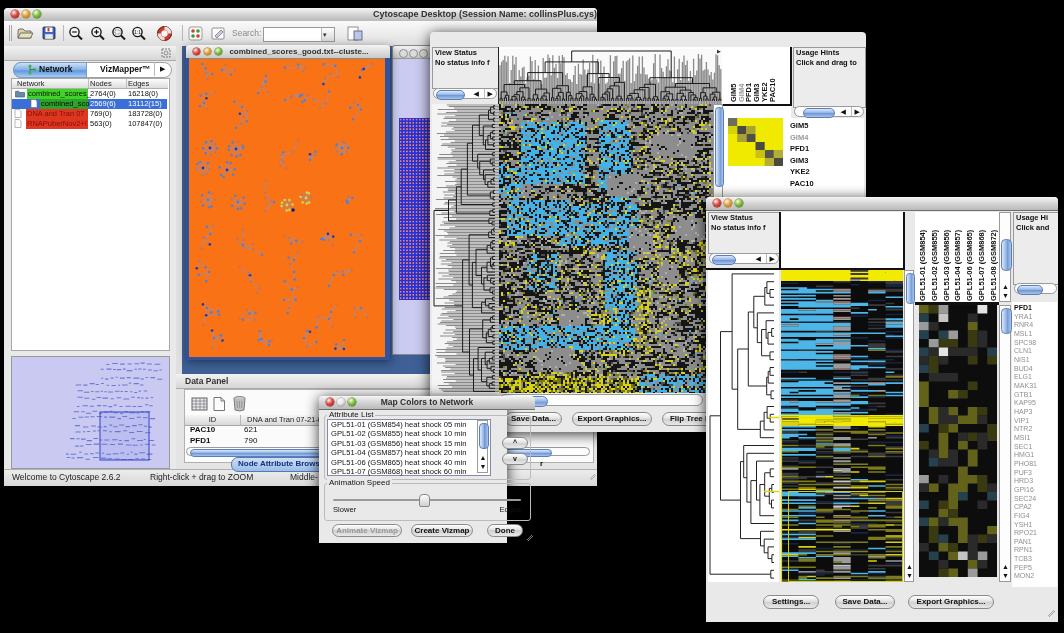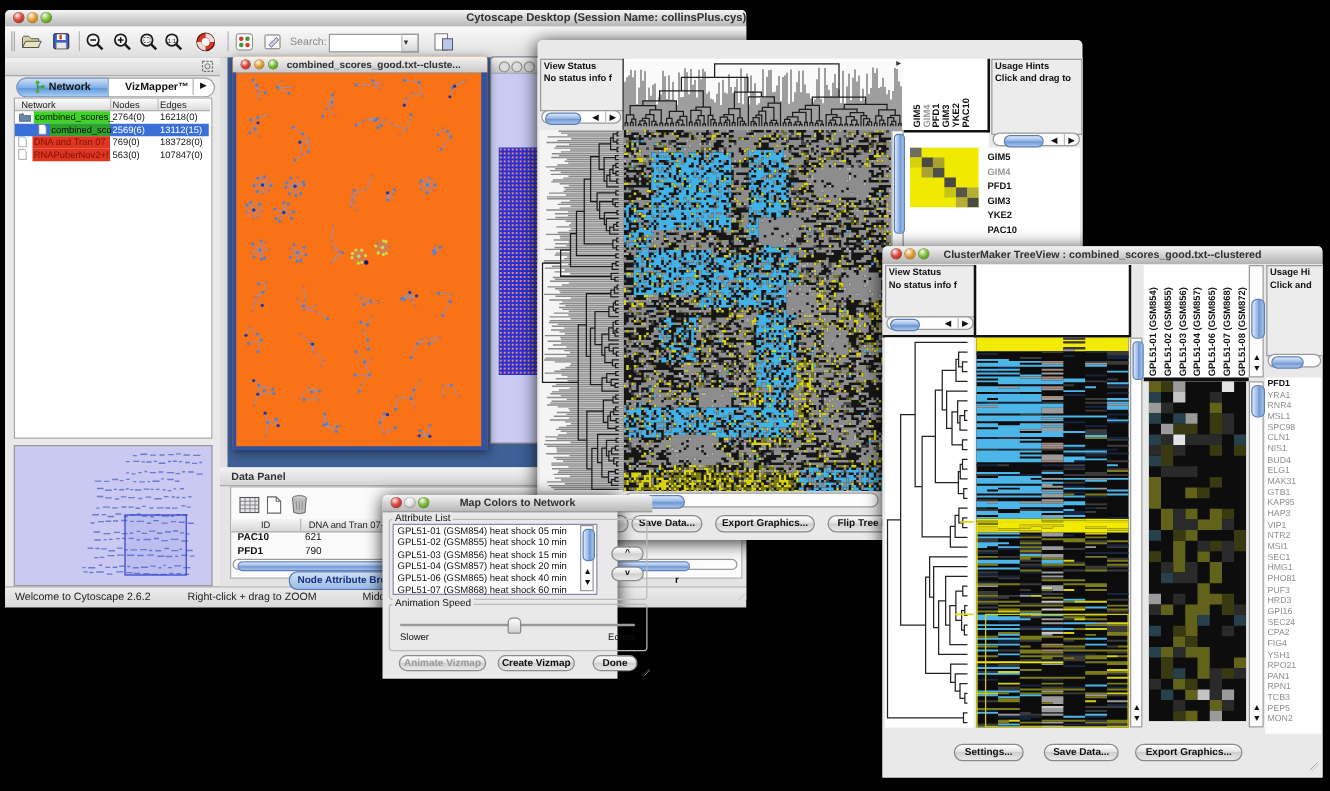--- a/index.html
+++ b/index.html
@@ -545,21 +545,20 @@
     <div style="position:absolute;left:69px;top:362px;width:204px;height:12px;background:#fdfdfd;border:1px solid #9a9a9a;border-radius:6.0px;box-sizing:border-box;">
       <span style="position:absolute;left:2px;top:0.5px;width:44px;height:9px;border-radius:6.0px;background:linear-gradient(#dce9fb,#8fb1e3 50%,#6f97d4 55%,#a8c4ec);border:0.5px solid #5b7fb4;"></span>
     </div>
     <div style="position:absolute;left:17px;top:380px;width:56px;height:14px;border-radius:7.0px;background:linear-gradient(#ffffff,#e2e2e2 45%,#cfcfcf 50%,#e8e8e8);border:1px solid #8a8a8a;box-sizing:border-box;text-align:center;font:bold 8px/12px 'Liberation Sans',sans-serif;color:#111;">Settings...</div>
     <div style="position:absolute;left:75px;top:380px;width:57px;height:14px;border-radius:7.0px;background:linear-gradient(#ffffff,#e2e2e2 45%,#cfcfcf 50%,#e8e8e8);border:1px solid #8a8a8a;box-sizing:border-box;text-align:center;font:bold 8px/12px 'Liberation Sans',sans-serif;color:#111;">Save Data...</div>
     <div style="position:absolute;left:142px;top:380px;width:80px;height:14px;border-radius:7.0px;background:linear-gradient(#ffffff,#e2e2e2 45%,#cfcfcf 50%,#e8e8e8);border:1px solid #8a8a8a;box-sizing:border-box;text-align:center;font:bold 8px/12px 'Liberation Sans',sans-serif;color:#111;">Export Graphics...</div>
     <div style="position:absolute;left:232px;top:380px;width:95px;height:14px;border-radius:7.0px;background:linear-gradient(#ffffff,#e2e2e2 45%,#cfcfcf 50%,#e8e8e8);border:1px solid #8a8a8a;box-sizing:border-box;text-align:center;font:bold 8px/12px 'Liberation Sans',sans-serif;color:#111;">Flip Tree Node Order</div>
   </div>
 <div class="win" style="left:706px;top:197px;width:352px;height:425px;z-index:30;">
     <div style="position:absolute;left:0px;top:0px;width:352px;height:13px;background:linear-gradient(#f5f5f5,#d4d4d4 50%,#b9b9b9);border-bottom:1px solid #6e6e6e;border-radius:4px 4px 0 0;">
-      <div style="position:absolute;left:0;right:0;top:2.0px;text-align:center;font:bold 8.5px/8.5px 'Liberation Sans',sans-serif;color:#303030;">ClusterMaker TreeView : combined_scores_good.txt--clustered</div>
       <span style="position:absolute;left:7px;top:2px;width:8.4px;height:8.4px;border-radius:50%;background:radial-gradient(circle at 35% 30%, #ffffffcc 0%, #e24b41 45%, #8f1a10 100%);box-shadow:0 0 0 0.5px #8f1a10;"></span>
       <span style="position:absolute;left:18px;top:2px;width:8.4px;height:8.4px;border-radius:50%;background:radial-gradient(circle at 35% 30%, #ffffffcc 0%, #e7a43b 45%, #9a6a10 100%);box-shadow:0 0 0 0.5px #9a6a10;"></span>
       <span style="position:absolute;left:29px;top:2px;width:8.4px;height:8.4px;border-radius:50%;background:radial-gradient(circle at 35% 30%, #ffffffcc 0%, #85c43e 45%, #3f7210 100%);box-shadow:0 0 0 0.5px #3f7210;"></span>
     </div>
     <div style="position:absolute;left:0;top:14px;width:352px;height:411px;background:#e9e9e9;"></div>
     <div style="position:absolute;left:2px;top:15px;width:71px;height:40px;background:#ececec;border:1px solid #9a9a9a;"></div>
     <div style="position:absolute;left:5px;top:17px;text-align:left;font:bold 7.5px/7.5px 'Liberation Sans',sans-serif;color:#111;white-space:nowrap;">View Status</div>
     <div style="position:absolute;left:5px;top:27px;text-align:left;font:bold 7.5px/7.5px 'Liberation Sans',sans-serif;color:#111;white-space:nowrap;">No status info f</div>
     <div style="position:absolute;left:3px;top:56px;width:70px;height:11px;background:#fdfdfd;border:1px solid #9a9a9a;border-radius:5.5px;box-sizing:border-box;">
       <span style="position:absolute;left:2px;top:0.5px;width:22px;height:8px;border-radius:5.5px;background:linear-gradient(#dce9fb,#8fb1e3 50%,#6f97d4 55%,#a8c4ec);border:0.5px solid #5b7fb4;"></span>
@@ -661,21 +660,21 @@
     <div style="position:absolute;left:308px;top:340.82px;text-align:left;font:7px/7px 'Liberation Sans',sans-serif;color:#8f8f8f;white-space:nowrap;">PAN1</div>
     <div style="position:absolute;left:308px;top:349.48px;text-align:left;font:7px/7px 'Liberation Sans',sans-serif;color:#8f8f8f;white-space:nowrap;">RPN1</div>
     <div style="position:absolute;left:308px;top:358.14px;text-align:left;font:7px/7px 'Liberation Sans',sans-serif;color:#8f8f8f;white-space:nowrap;">TCB3</div>
     <div style="position:absolute;left:308px;top:366.8px;text-align:left;font:7px/7px 'Liberation Sans',sans-serif;color:#8f8f8f;white-space:nowrap;">PEP5</div>
     <div style="position:absolute;left:308px;top:375.46px;text-align:left;font:7px/7px 'Liberation Sans',sans-serif;color:#8f8f8f;white-space:nowrap;">MON2</div>
     <div style="position:absolute;left:57px;top:398px;width:56px;height:14px;border-radius:7.0px;background:linear-gradient(#ffffff,#e2e2e2 45%,#cfcfcf 50%,#e8e8e8);border:1px solid #8a8a8a;box-sizing:border-box;text-align:center;font:bold 8px/12px 'Liberation Sans',sans-serif;color:#111;">Settings...</div>
     <div style="position:absolute;left:129px;top:398px;width:60px;height:14px;border-radius:7.0px;background:linear-gradient(#ffffff,#e2e2e2 45%,#cfcfcf 50%,#e8e8e8);border:1px solid #8a8a8a;box-sizing:border-box;text-align:center;font:bold 8px/12px 'Liberation Sans',sans-serif;color:#111;">Save Data...</div>
     <div style="position:absolute;left:202px;top:398px;width:86px;height:14px;border-radius:7.0px;background:linear-gradient(#ffffff,#e2e2e2 45%,#cfcfcf 50%,#e8e8e8);border:1px solid #8a8a8a;box-sizing:border-box;text-align:center;font:bold 8px/12px 'Liberation Sans',sans-serif;color:#111;">Export Graphics...</div>
     <div style="position:absolute;left:342px;top:413px;width:7px;height:7px;background:linear-gradient(135deg,transparent 40%,#999 42%,transparent 47%,transparent 55%,#999 57%,transparent 62%);"></div>
   </div>
-<div class="win" style="left:306px;top:396px;width:188px;height:147px;z-index:40;">
+<div class="win" style="left:319px;top:396px;width:188px;height:147px;z-index:40;">
     <div style="position:absolute;left:0px;top:0px;width:216px;height:13px;background:linear-gradient(#f5f5f5,#d4d4d4 50%,#b9b9b9);border-bottom:1px solid #6e6e6e;border-radius:4px 4px 0 0;">
       <div style="position:absolute;left:0;right:0;top:2.0px;text-align:center;font:bold 8.5px/8.5px 'Liberation Sans',sans-serif;color:#303030;">Map Colors to Network</div>
       <span style="position:absolute;left:7px;top:2px;width:8.4px;height:8.4px;border-radius:50%;background:radial-gradient(circle at 35% 30%, #ffffffcc 0%, #e24b41 45%, #8f1a10 100%);box-shadow:0 0 0 0.5px #8f1a10;"></span>
       <span style="position:absolute;left:18px;top:2px;width:8.4px;height:8.4px;border-radius:50%;background:radial-gradient(circle at 35% 30%, #ffffffcc 0%, #e8e8e8 45%, #909090 100%);box-shadow:0 0 0 0.5px #909090;"></span>
       <span style="position:absolute;left:29px;top:2px;width:8.4px;height:8.4px;border-radius:50%;background:radial-gradient(circle at 35% 30%, #ffffffcc 0%, #85c43e 45%, #3f7210 100%);box-shadow:0 0 0 0.5px #3f7210;"></span>
     </div>
     <div style="position:absolute;left:5px;top:19px;width:205px;height:63px;border:1px solid #bbb;border-radius:3px;"></div>
     <div style="position:absolute;left:8px;top:14px;background:#e9e9e9;padding:0 2px;font:8px/9px 'Liberation Sans',sans-serif;color:#111;">Attribute List</div>
     <div style="position:absolute;left:8px;top:23px;width:162px;height:55px;background:#fff;border:1px solid #88a;"></div>
     <div style="position:absolute;left:12px;top:25.0px;text-align:left;font:7.6px/7.6px 'Liberation Sans',sans-serif;color:#111;white-space:nowrap;">GPL51-01 (GSM854) heat shock 05 min</div>

